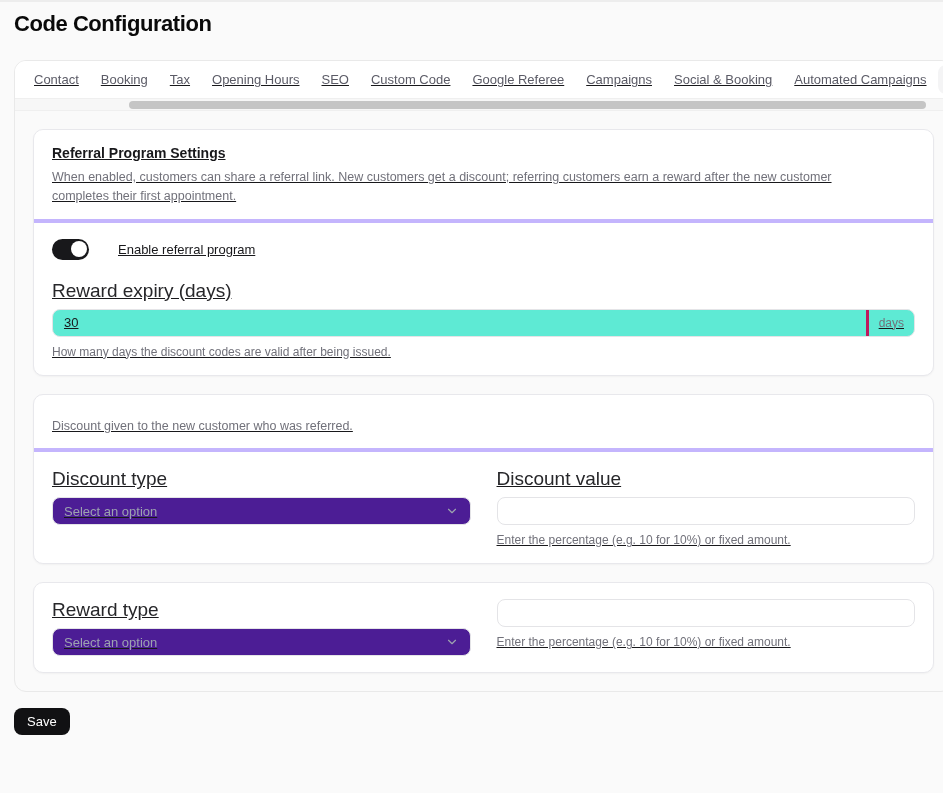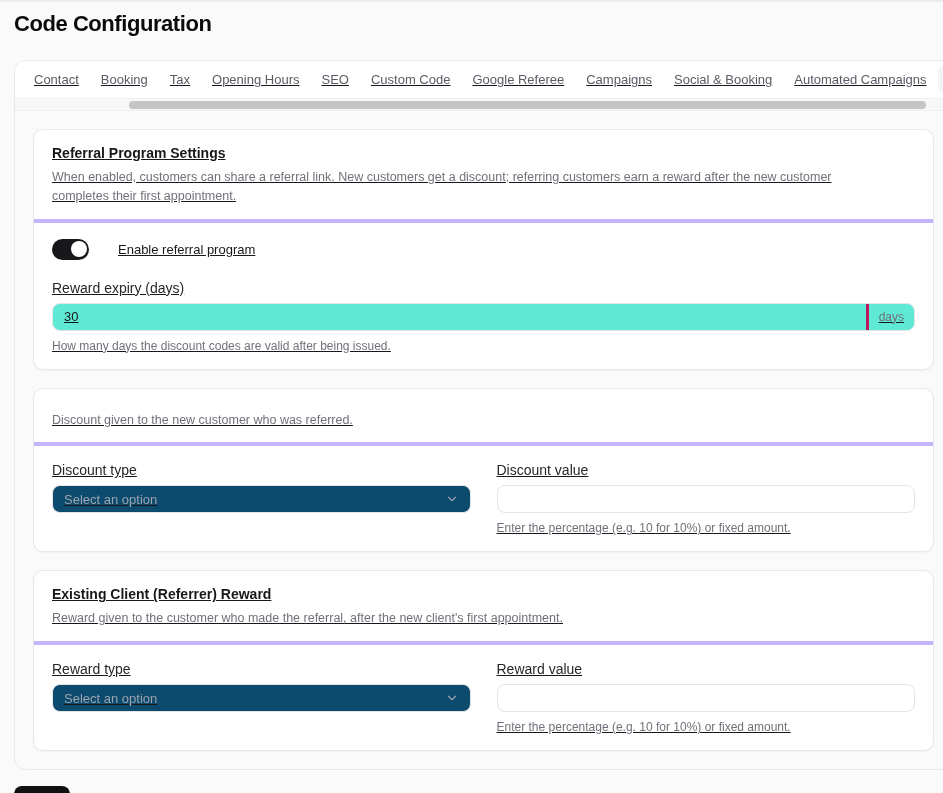--- a/index.html
+++ b/index.html
@@ -115,21 +115,21 @@
     background: #ffffff;
   }
   .toggle-label {
     margin-left: 11px;
     font-size: 13px;
     font-weight: 500;
     color: #18181b;
   }
   .field-label {
     display: block;
-    font-size: 14px;
+    font-size: 19px;
     font-weight: 500;
     color: #27272a;
     margin-bottom: 7px;
   }
   .input-group {
     display: flex;
     align-items: stretch;
     border: 1px solid #e4e4e7;
     border-radius: 8px;
     background: #5eead4;
@@ -176,21 +176,21 @@
     grid-template-columns: 1fr 1fr;
     column-gap: 26px;
   }
   .select-box {
     display: flex;
     align-items: center;
     justify-content: space-between;
     height: 28px;
     border: 1px solid #e4e4e7;
     border-radius: 8px;
-    background: #0c4a6e;
+    background: #4c1d95;
     padding: 0 11px;
     cursor: pointer;
   }
   .select-placeholder {
     font-size: 13px;
     color: #9ca3af;
   }
   .chevron { display: flex; align-items: center; color: #9ca3af; }
   .save-button {
     margin: 16px 0 0 14px;
@@ -276,38 +276,33 @@
         </div>
         <div>
           <label class="field-label">Discount value</label>
           <input type="text" class="text-input" style="">
           <p class="help-text">Enter the percentage (e.g. 10 for 10%) or fixed amount.</p>
         </div>
       </div>
     </section>
 
     <section class="card">
-      <div class="card-header">
-        <h2 class="card-title">Existing Client (Referrer) Reward</h2>
-        <p class="card-desc">Reward given to the customer who made the referral, after the new client's first appointment.</p>
-      </div>
       <div class="card-content two-col">
         <div>
           <label class="field-label">Reward type</label>
           <div class="select-box">
             <span class="select-placeholder">Select an option</span>
             <span class="chevron">
               <svg width="14" height="14" viewBox="0 0 24 24" fill="none" stroke="currentColor" stroke-width="2" stroke-linecap="round" stroke-linejoin="round">
                   <polyline points="6 9 12 15 18 9"></polyline>
                 </svg>
             </span>
           </div>
         </div>
         <div>
-          <label class="field-label">Reward value</label>
           <input type="text" class="text-input" style="">
           <p class="help-text">Enter the percentage (e.g. 10 for 10%) or fixed amount.</p>
         </div>
       </div>
     </section>
 
   </div>
 </div>
 
 <button class="save-button">Save</button>

